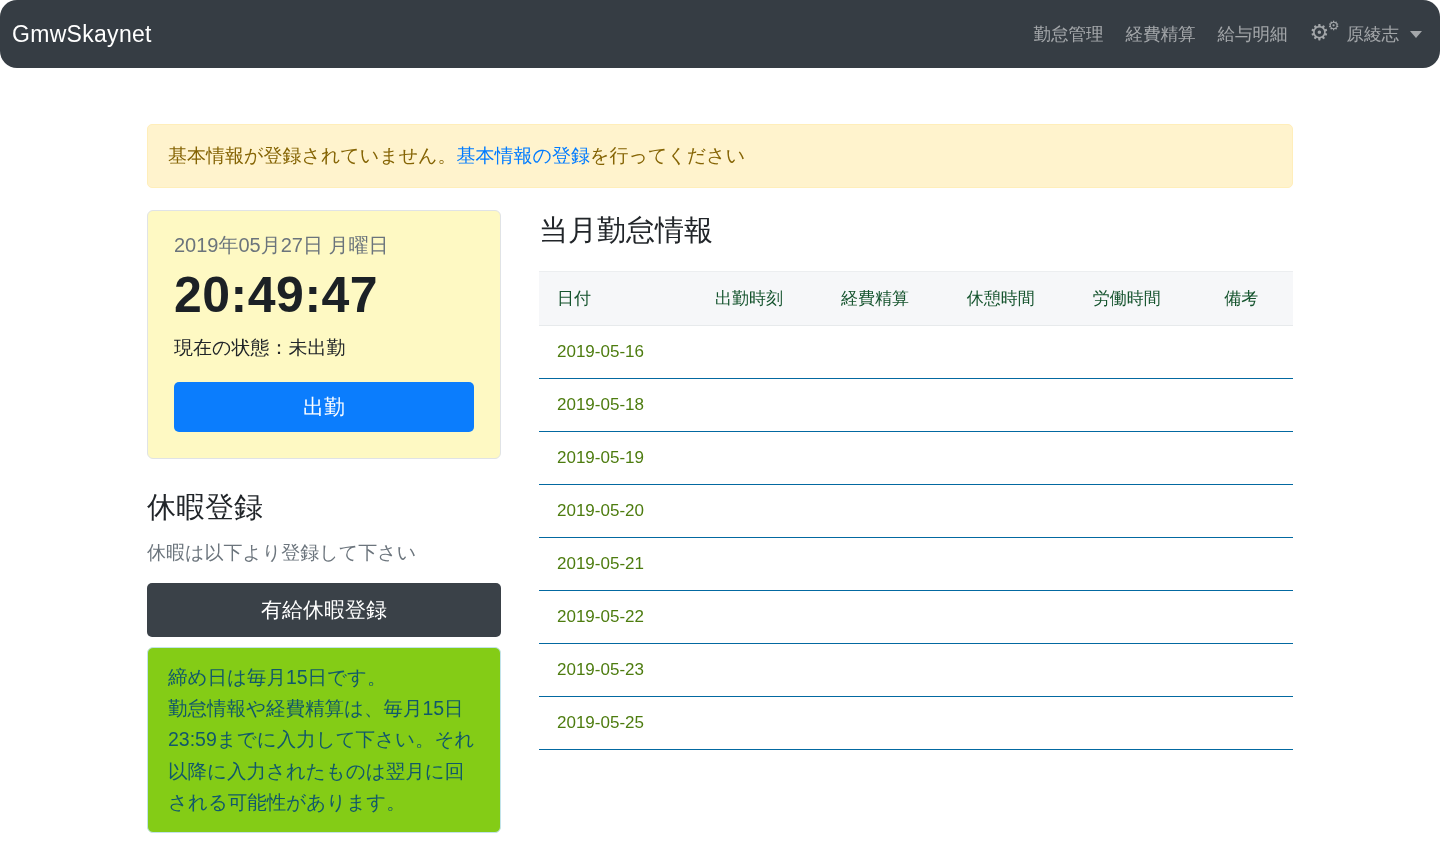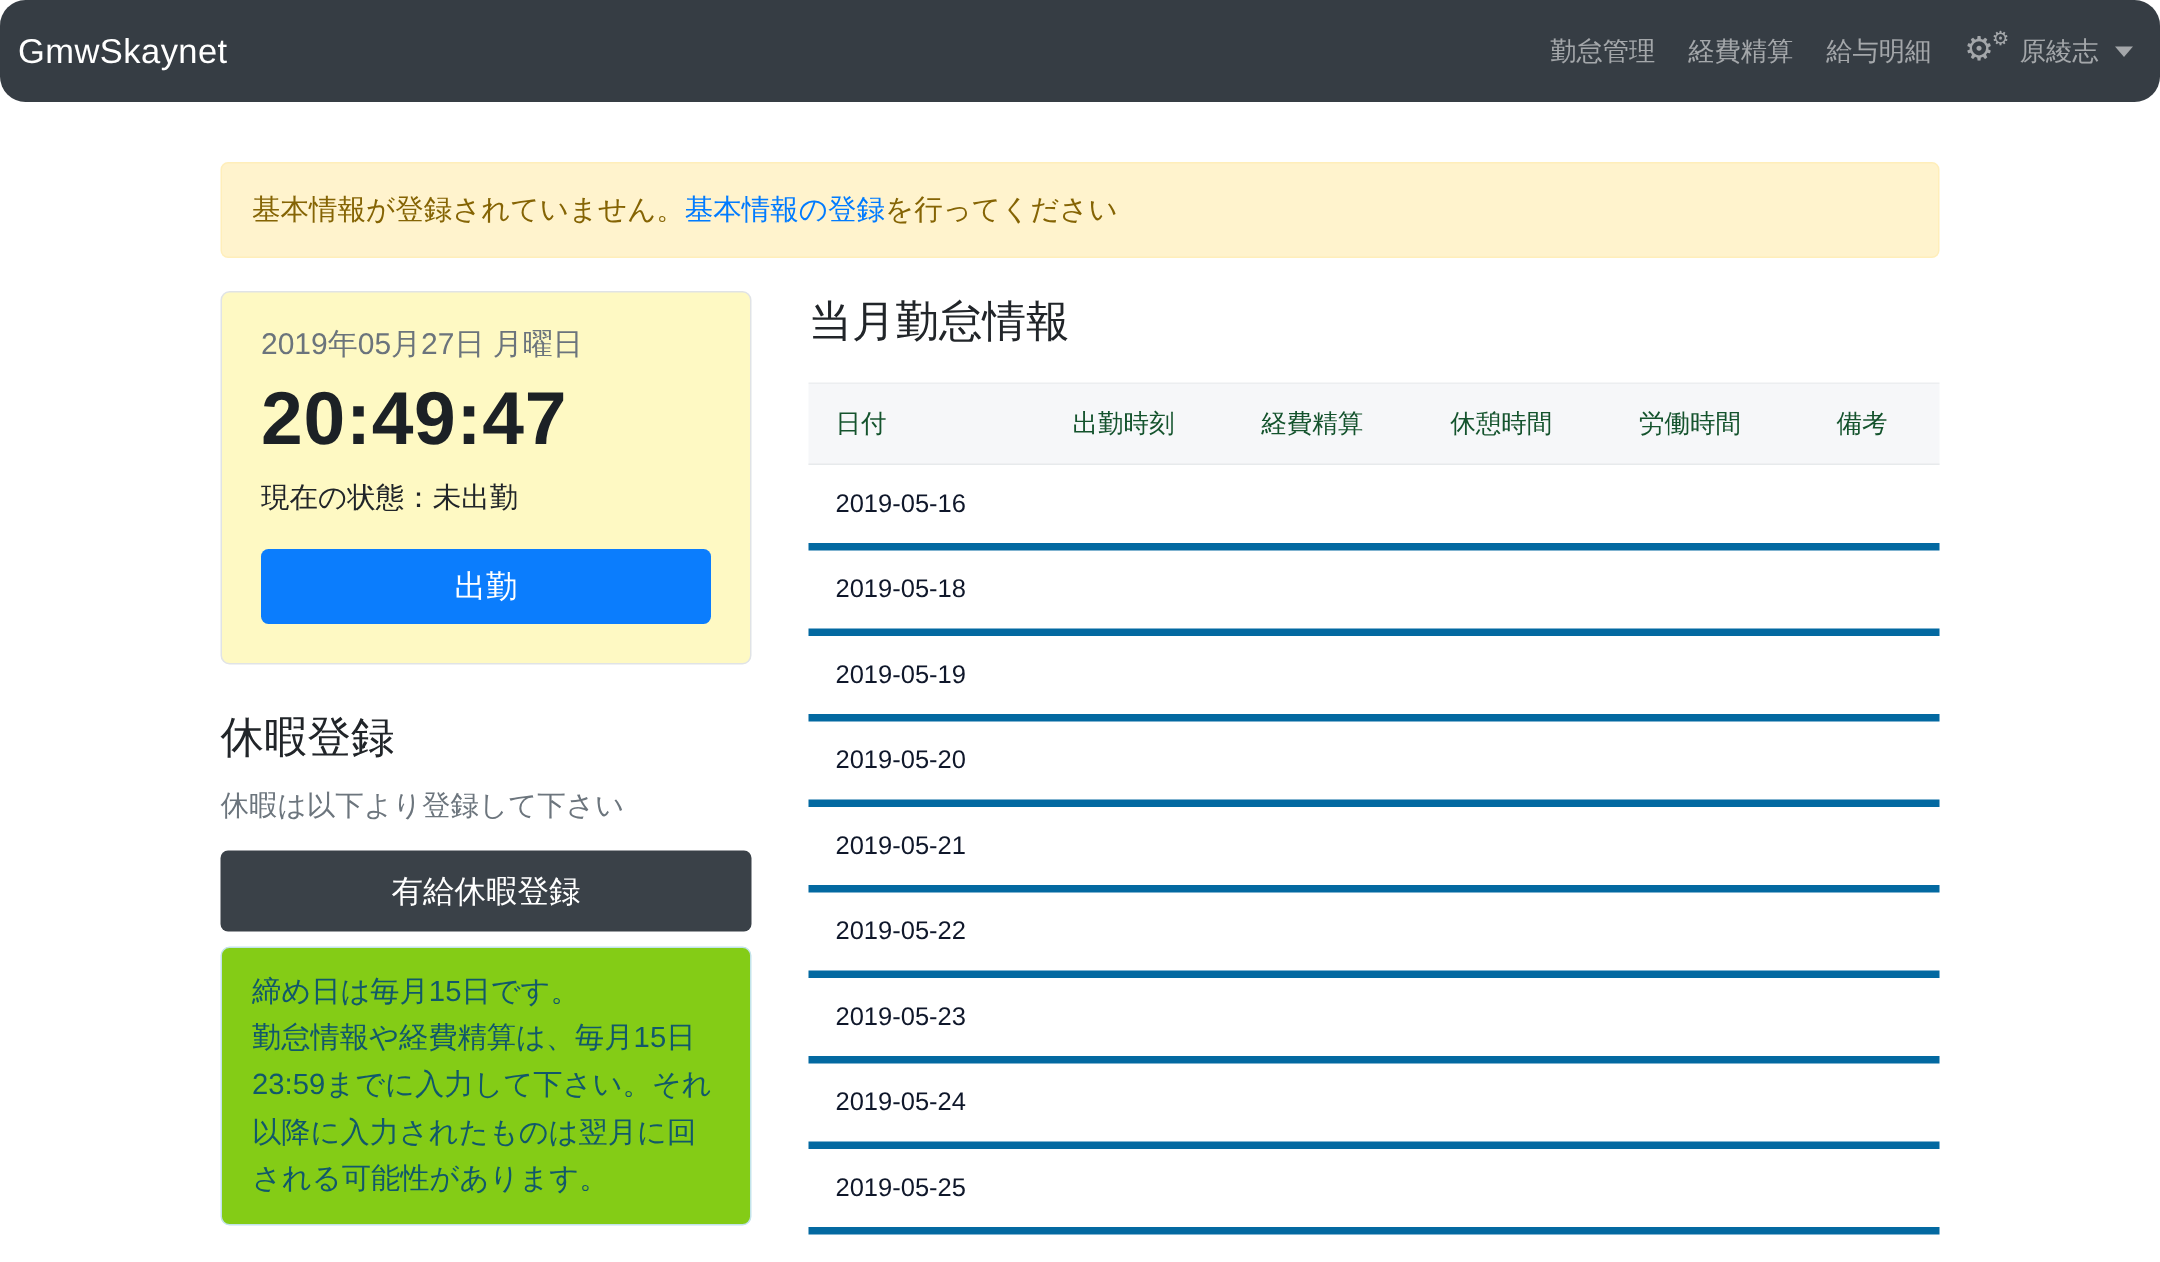--- a/index.html
+++ b/index.html
@@ -61,21 +61,21 @@
     border-left: 6px solid transparent;
     border-right: 6px solid transparent;
     border-top: 7px solid rgba(255,255,255,0.55);
     margin-left: 4px;
   }
 
   
   .container {
     width: 1146px;
     margin: 0 auto;
-    padding-top: 40px;
+    padding-top: 56px;
   }
   .columns { display: flex; margin-top: 22px; }
   .col-left { width: 354px; margin-right: 38px; flex: none; }
   .col-right { flex: 1; min-width: 0; }
 
   
   .alert-warning {
     background: #fff3cd;
     border: 1px solid #ffeeba;
     border-radius: 5px;
@@ -159,22 +159,22 @@
     color: #14532d;
     padding: 15px 18px;
     text-align: center;
     border-bottom: 1px solid #e7eaec;
     white-space: nowrap;
     font-family: Liberation Serif, serif;
   }
   table.attendance thead th:first-child { text-align: left; }
   table.attendance td {
     padding: 16px 18px;
-    border-bottom: 5px solid #0369a1;
-    color: #0f172a;
+    border-bottom: 1px solid #0369a1;
+    color: #4d7c0f;
     height: 24px;
   }
 </style>
 </head>
 <body>
 
 <header class="navbar">
   <div class="brand">GmwSkaynet</div>
   <nav class="nav">
     <span class="nav-link">勤怠管理</span>
@@ -292,28 +292,20 @@
             </tr>
             <tr>
               <td>2019-05-23</td>
               <td></td>
               <td></td>
               <td></td>
               <td></td>
               <td></td>
             </tr>
             <tr>
-              <td>2019-05-24</td>
-              <td></td>
-              <td></td>
-              <td></td>
-              <td></td>
-              <td></td>
-            </tr>
-            <tr>
               <td>2019-05-25</td>
               <td></td>
               <td></td>
               <td></td>
               <td></td>
               <td></td>
             </tr>
           </tbody>
       </table>
     </div>

